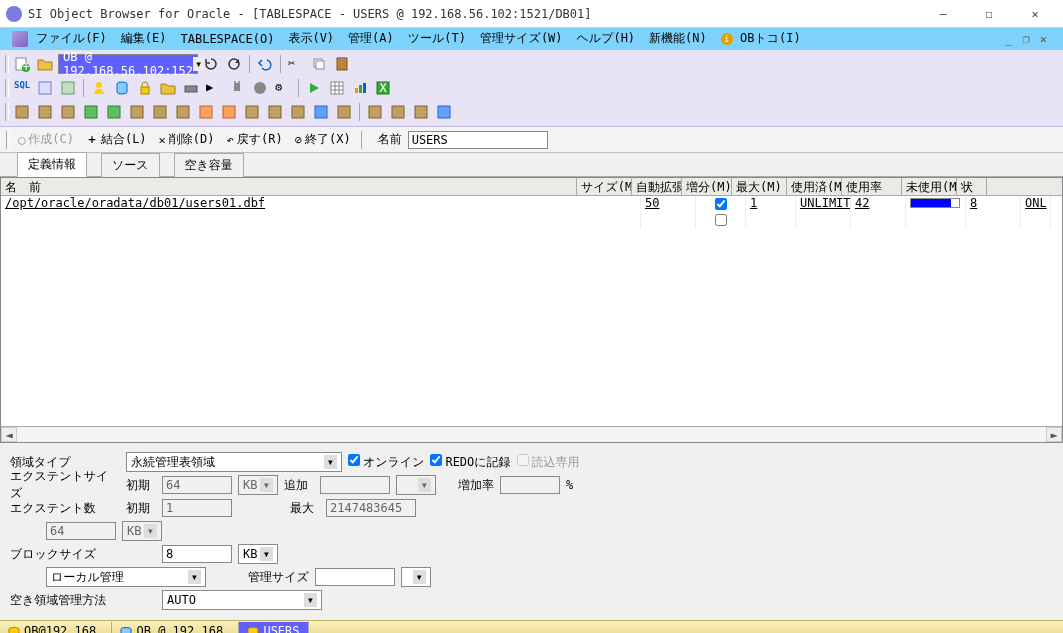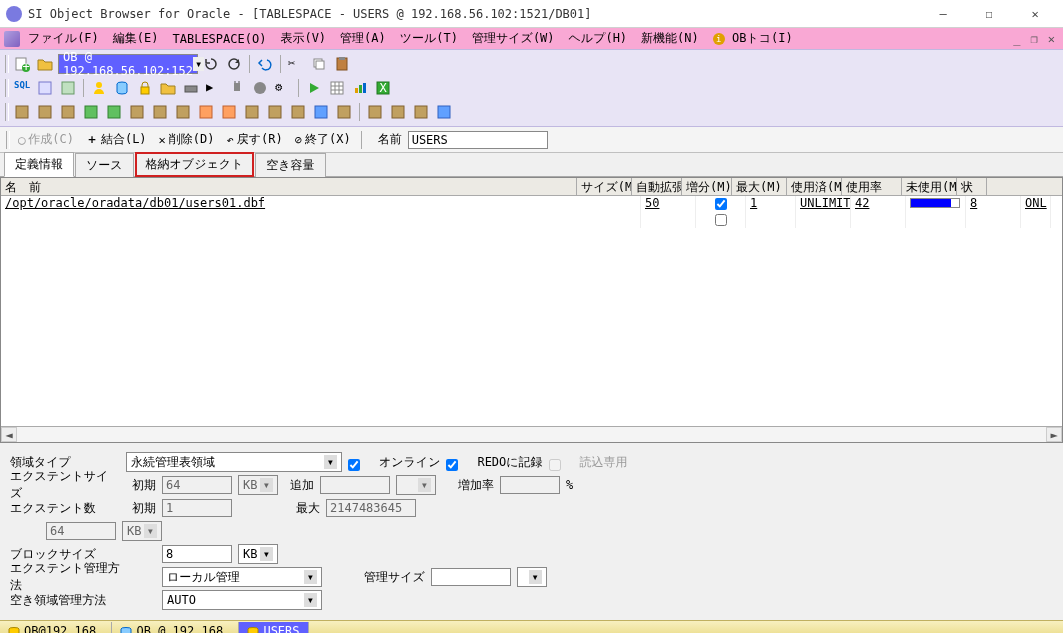--- a/index.html
+++ b/index.html
@@ -4,21 +4,21 @@
 <style>
 * { margin:0; padding:0; box-sizing:border-box; font-family:"MS Gothic","Yu Gothic",monospace; font-size:12px; }
 body { background:#f0f0f0; overflow:hidden; width:1063px; height:633px; position:relative; }
 
 .titlebar { height:28px; background:#fff; display:flex; align-items:center; padding:0 6px; border-bottom:1px solid #d0d0d0; }
 .titlebar .icon { width:16px; height:16px; border-radius:50%; background:#7a7ae0; margin-right:6px; }
 .titlebar .title { flex:1; color:#333; }
 .titlebar .btns { display:flex; gap:2px; }
 .titlebar .btns div { width:44px; height:26px; display:flex; align-items:center; justify-content:center; color:#444; }
 
-.menubar { height:22px; background:#f9a8d4; display:flex; align-items:center; padding:0 4px; border-bottom:1px solid #c0b8e0; gap:2px; }
+.menubar { height:22px; background:#7dd3fc; display:flex; align-items:center; padding:0 12px; border-bottom:1px solid #c0b8e0; gap:2px; }
 .menubar .menu-icon { width:16px; height:16px; background:linear-gradient(135deg,#b0a0e0,#8060c0); border-radius:2px; }
 .menubar .item { padding:2px 6px; color:#000; }
 .menubar .spacer { flex:1; }
 .menubar .win-btns { display:flex; gap:2px; font-size:10px; color:#555; }
 .menubar .win-btns span { padding:0 4px; }
 
 .toolbar-area { background:#e8e4f5; padding:2px; border-bottom:1px solid #c0b8e0; }
 .toolbar-row { display:flex; align-items:center; height:24px; gap:3px; padding:1px 3px; }
 .tbar-grip { width:4px; height:18px; border-left:1px solid #aaa; border-right:1px solid #fff; }
 .tbtn { width:20px; height:20px; display:flex; align-items:center; justify-content:center; border:1px solid transparent; }
@@ -27,21 +27,21 @@
 .conn-combo::after { content:"▾"; margin-left:auto; color:#000; background:#eee; padding:0 2px; }
 .sep { width:1px; height:18px; background:#aaa; margin:0 2px; }
 
 .action-bar { height:26px; background:#f4f4f4; display:flex; align-items:center; padding:3px 6px; gap:4px; border-bottom:1px solid #c0c0c0; }
 .action-bar .abtn { display:flex; align-items:center; gap:3px; padding:2px 4px; color:#999; }
 .action-bar .abtn.enabled { color:#000; }
 .action-bar .name-field { display:flex; align-items:center; gap:6px; margin-left:10px; }
 .action-bar .name-field input { width:140px; height:18px; border:1px solid #888; padding:0 3px; }
 
 .tab-bar { height:24px; background:#f0f0f0; display:flex; align-items:flex-end; padding-left:4px; border-bottom:1px solid #aaa; }
-.tab { padding:3px 10px; border:1px solid #aaa; border-bottom:none; background:#f0f0f0; margin-right:1px; position:relative; bottom:-1px; }
+.tab { padding:3px 10px; border:1px solid #aaa; border-bottom:none; background:#f0f0f0; margin-right:1px; position:relative; bottom:-1px;margin-left:13px; }
 .tab.active { background:#fff; border-bottom:1px solid #fff; }
 .tab.highlight { border:2px solid #d02020; padding:2px 9px; }
 
 .grid-area { background:#fff; border:1px solid #888; margin:0; position:relative; }
 .grid-header { display:flex; background:#eceae4; border-bottom:1px solid #aaa; height:18px; }
 .grid-header .gh { border-right:1px solid #aaa; padding:1px 4px; overflow:hidden; white-space:nowrap; }
 .grid-row { display:flex; height:16px;text-decoration:underline; }
 .grid-row .gc { border-right:1px solid #eee; padding:0 4px; overflow:hidden; white-space:nowrap; }
 .grid-scroll { height:230px; overflow:auto; }
 .checkbox-cell { display:flex; justify-content:center; align-items:center; }
@@ -49,27 +49,27 @@
 .usage-bar { display:flex; align-items:center; height:14px; }
 .usage-bar .bar-bg { width:50px; height:10px; background:#fff; border:1px solid #888; }
 .usage-bar .bar-fg { height:100%; background:#0000ff; }
 .hscroll { height:16px; background:#eee; border-top:1px solid #aaa; display:flex; }
 .hscroll .arr { width:16px; text-align:center; color:#555; border:1px solid #ccc; }
 .hscroll .track { flex:1; background:#f4f4f4; }
 
 .form-area { background:#f0f0f0; padding:8px 10px; }
 .form-row { display:flex; align-items:center; height:22px; gap:6px; margin-bottom:1px; }
 .form-label { width:110px; }
-.sub-label { width:30px;text-align:right; }
+.sub-label { width:30px; }
 .form-input { height:18px; border:1px solid #888; padding:0 3px; background:#fff; }
 .form-input.ro { background:#f0f0f0; color:#666; }
 .form-select { height:20px; border:1px solid #888; background:#fff; display:flex; align-items:center; padding:0 4px; }
 .form-select::after { content:"▾"; margin-left:auto; background:#ddd; padding:0 3px; }
 .form-select.ro { background:#f0f0f0; color:#666; }
-.check-lbl { display:flex; align-items:flex-end; gap:19px; }
+.check-lbl { display:flex; align-items:flex-start; gap:3px; }
 .check-lbl input { width:12px; height:12px; }
 
 .bottom-tabs { height:20px; background:linear-gradient(#f8f0c0,#e8d880); display:flex; align-items:center; border-top:1px solid #c0b060; }
 .bottom-tabs .btab { padding:2px 8px; display:flex; align-items:center; gap:4px; border-right:1px solid #aaa; }
 .bottom-tabs .btab.sel { background:#6060ff; color:#fff; }
 .bottom-tabs .bicon { width:12px; height:8px; }
 </style>
 </head>
 <body>
 
@@ -360,21 +360,20 @@
   <div class="sep"></div>
   <div class="name-field">
     <span>名前</span>
     <input class="form-input" value="USERS" style="">
   </div>
 </div>
 
 <div class="tab-bar">
   <div class="tab active">定義情報</div>
   <div class="tab">ソース</div>
-  <div class="tab highlight">格納オブジェクト</div>
   <div class="tab">空き容量</div>
 </div>
 
 <div class="grid-area">
   <div class="grid-header">
     <div class="gh" style="width:576px">名　前</div>
     <div class="gh" style="width:55px">サイズ(M)</div>
     <div class="gh" style="width:50px">自動拡張</div>
     <div class="gh" style="width:50px">増分(M)</div>
     <div class="gh" style="width:55px">最大(M)</div>
@@ -467,21 +466,20 @@
     <input class="form-input ro" style="width: 70px;" value="64">
     <div class="form-select ro" style="width:40px">KB</div>
   </div>
   <div class="form-row">
     <div class="form-label">ブロックサイズ</div>
     <div class="sub-label"></div>
     <input class="form-input" style="width: 70px;" value="8">
     <div class="form-select" style="width:40px">KB</div>
   </div>
   <div class="form-row">
-    <div class="form-label">エクステント管理方法</div>
     <div class="sub-label"></div>
     <div class="form-select" style="width:160px">ローカル管理</div>
     <div style="width:30px"></div>
     <div>管理サイズ</div>
     <input class="form-input" style="width: 80px;" value="">
     <div class="form-select" style="width:30px"></div>
   </div>
   <div class="form-row">
     <div class="form-label">空き領域管理方法</div>
     <div class="sub-label"></div>

